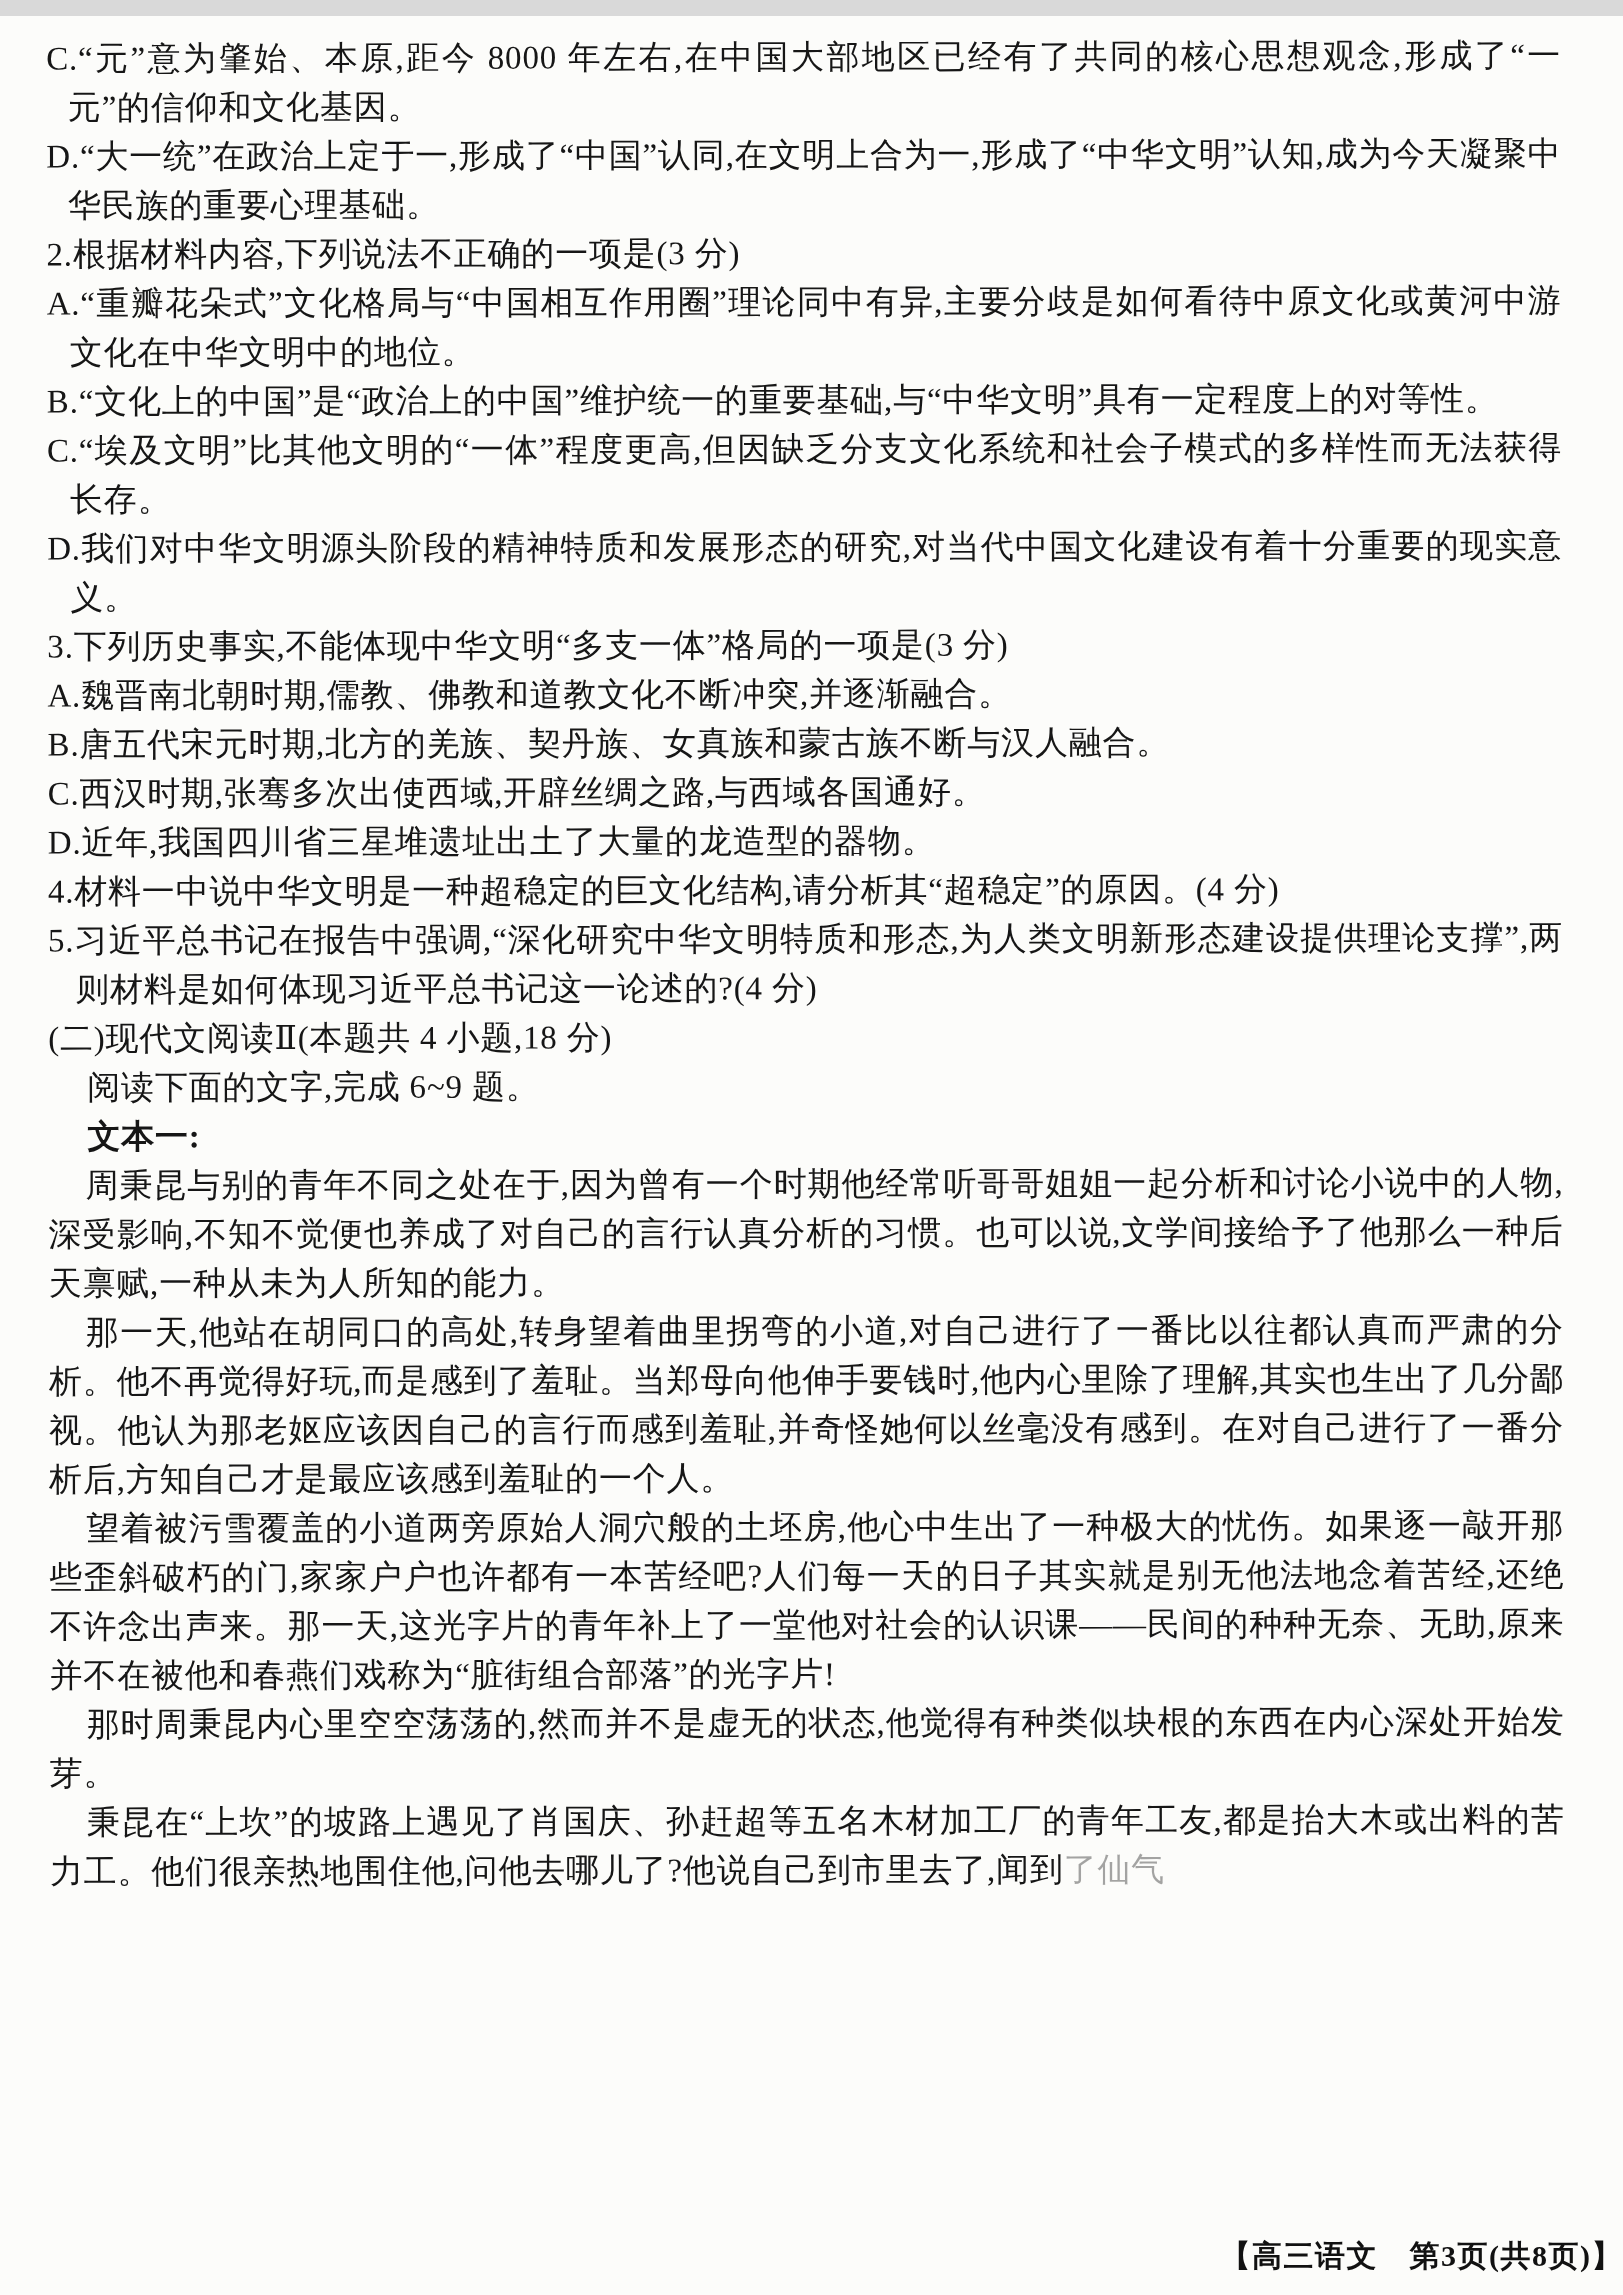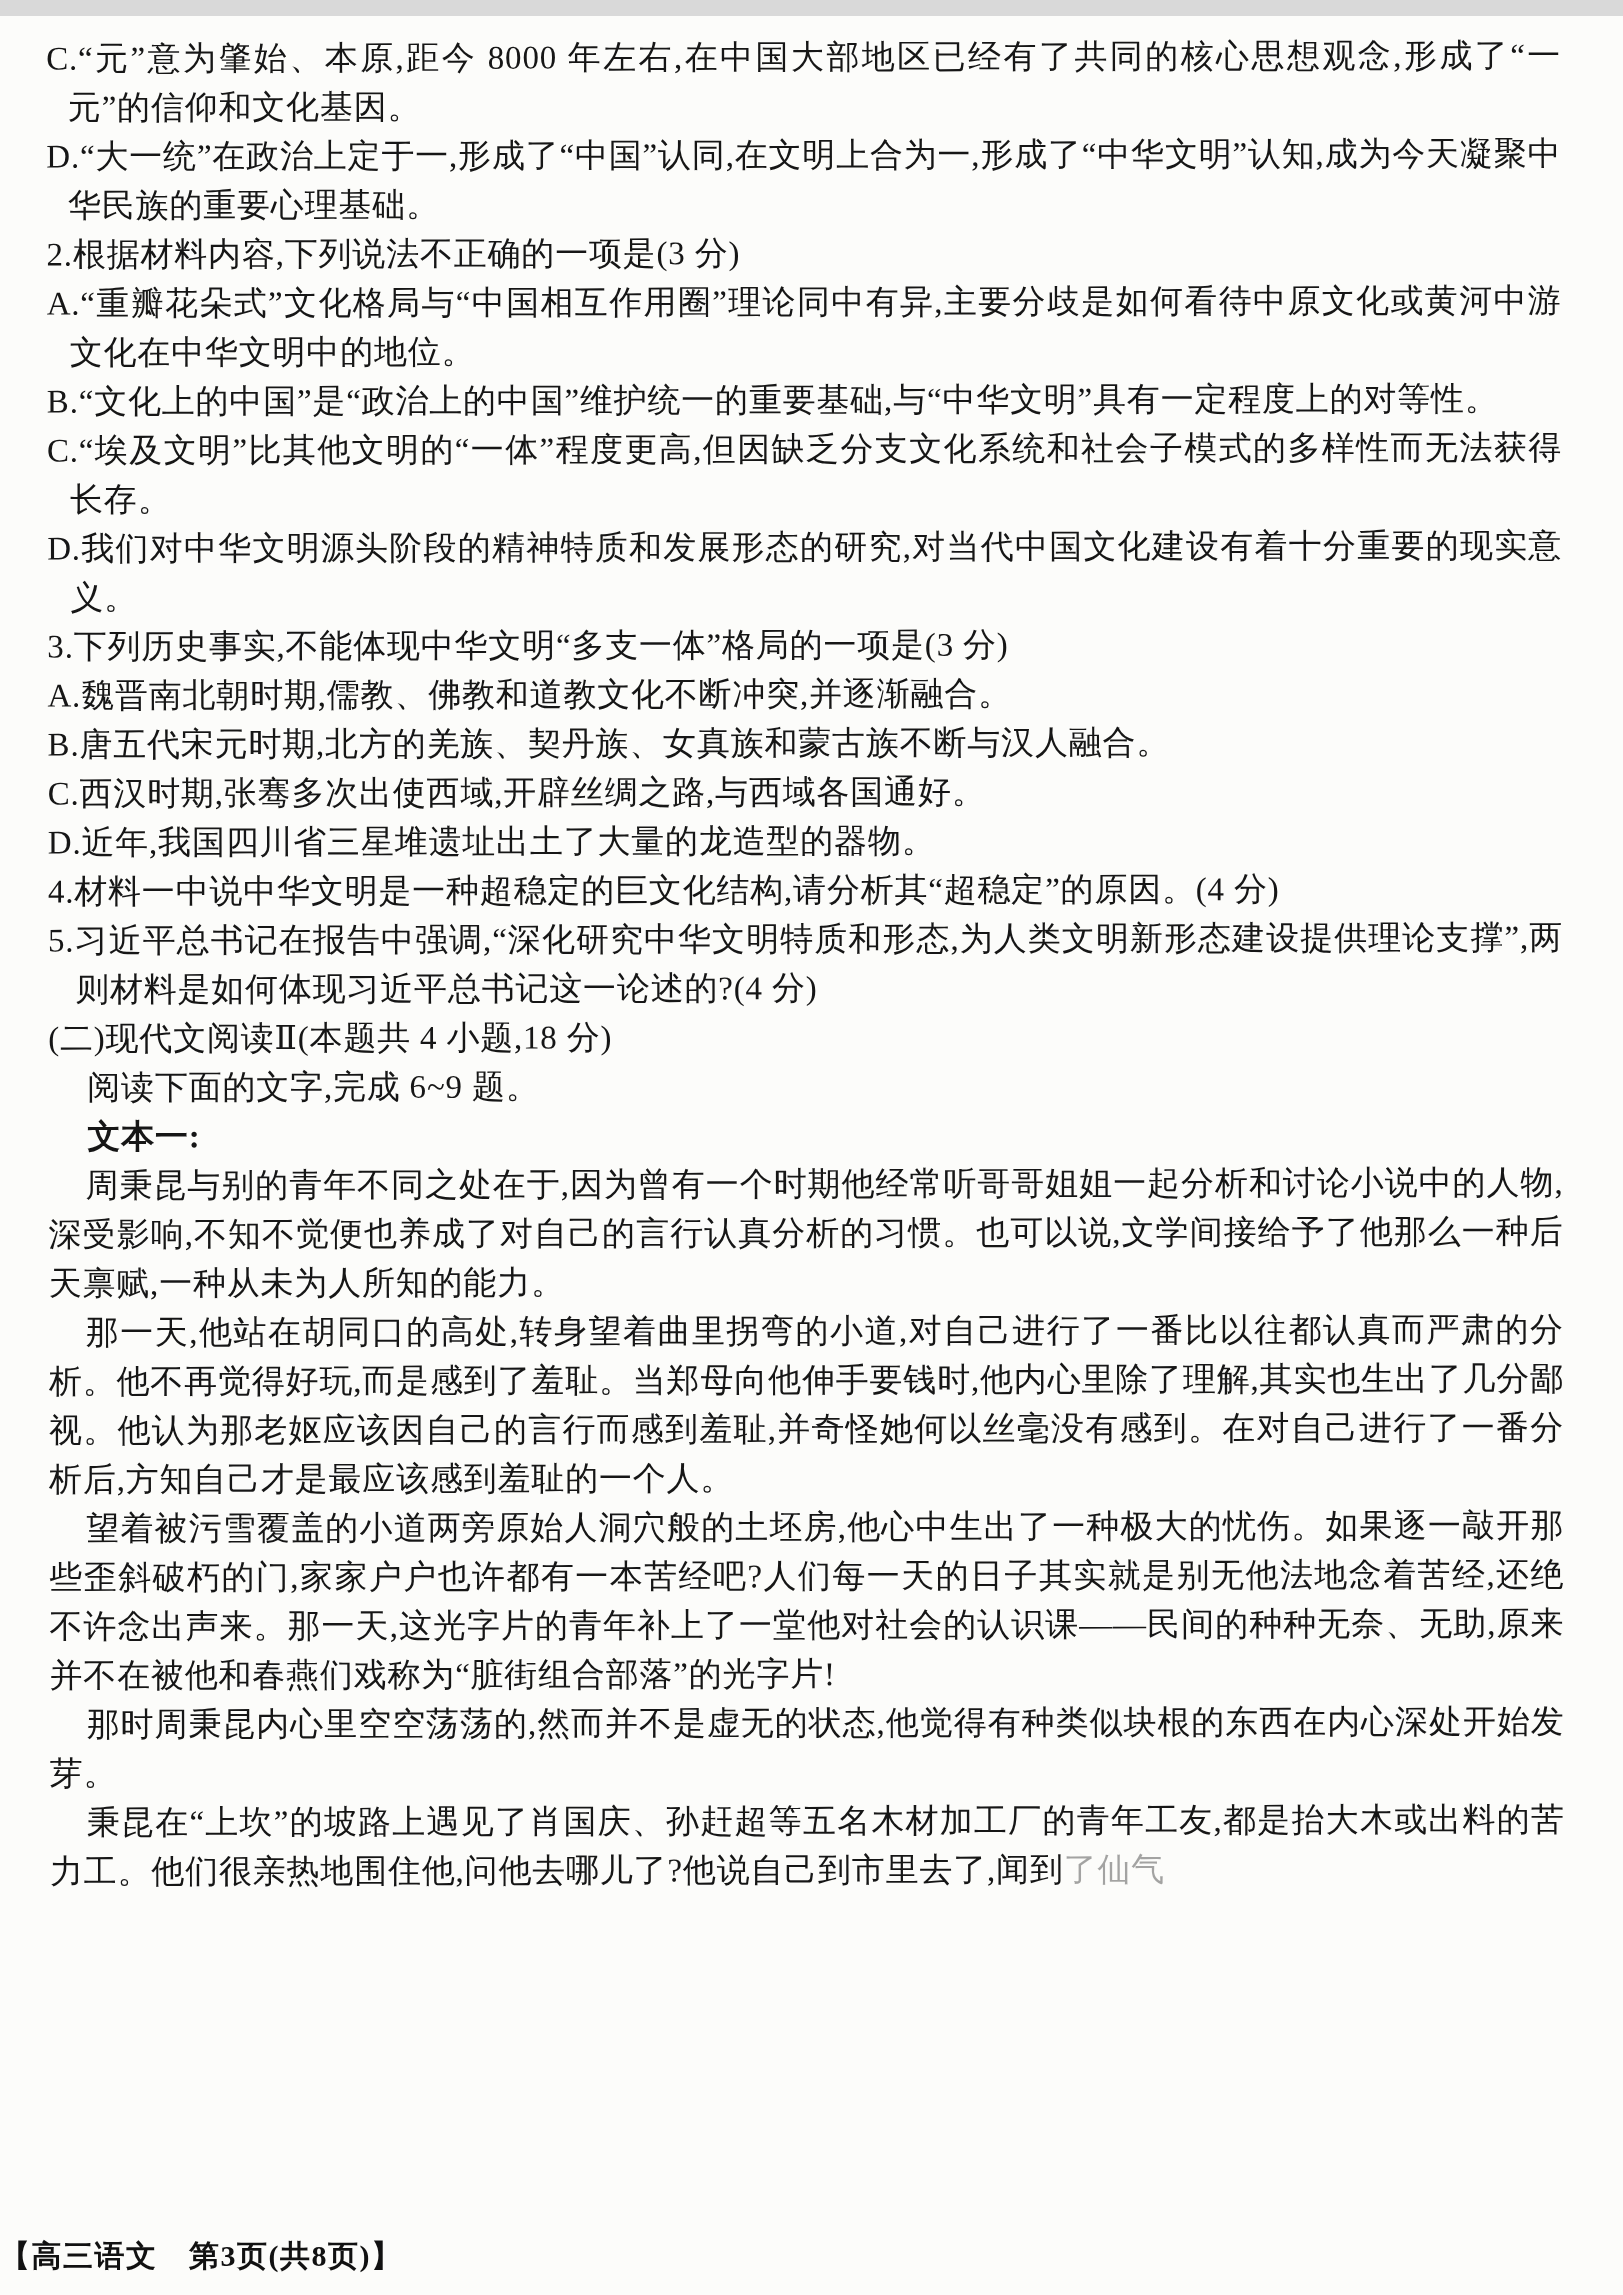--- a/index.html
+++ b/index.html
@@ -41,21 +41,21 @@
   
   .para { margin-left: 14px; text-indent: 37px; }
 
   .faded { opacity: 0.38; font-family: Liberation Mono, monospace; }
 
   .footer {
     position: absolute;
     left: 0;
     right: 0;
     bottom: 34px;
-    text-align: left;
+    text-align: right;
     font-size: 30px;
     font-weight: bold;
     letter-spacing: 1.5px;
     color: #111;
   }
 </style>
 </head>
 <body>
 
 <div class="page">

